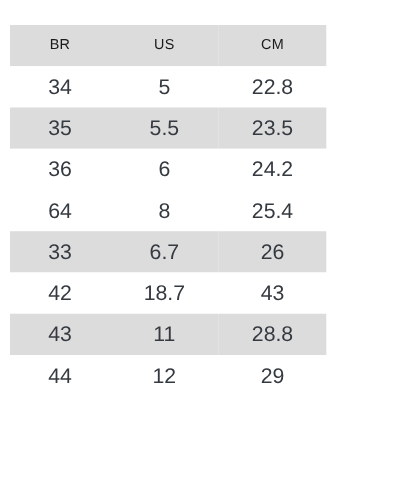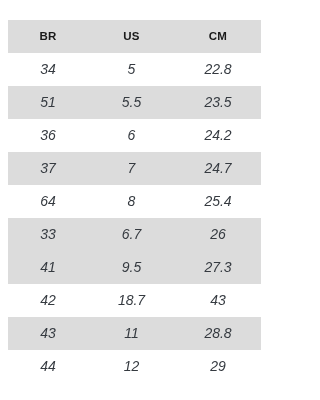--- a/index.html
+++ b/index.html
@@ -40,30 +40,29 @@
     height: 33px;
     line-height: 33px;
     text-align: center;
     vertical-align: middle;
     white-space: nowrap;
   }
 
   table.size-table thead th {
     background: #dcdcdc;
     color: #1a1a1a;
-    font-weight: bold;
+    font-weight: normal;
     font-size: 11.5px;
     letter-spacing: 0.2px;
   }
 
   table.size-table tbody td {
     color: #353a40;
     font-weight: normal;
-    font-size: 14px;
-    font-style: italic;
+    font-size: 17px;
   }
 
   table.size-table tbody tr.row-shaded td {
     background: #dcdcdc;
   }
 
   table.size-table tbody tr.row-plain td {
     background: #ffffff;
   }
 </style>
@@ -84,48 +83,38 @@
         <th>CM</th>
       </tr>
     </thead>
     <tbody id="size-table-body">
         <tr class="row-plain">
           <td>34</td>
           <td>5</td>
           <td>22.8</td>
         </tr>
         <tr class="row-shaded">
-          <td>51</td>
+          <td>35</td>
           <td>5.5</td>
           <td>23.5</td>
         </tr>
         <tr class="row-plain">
           <td>36</td>
           <td>6</td>
           <td>24.2</td>
-        </tr>
-        <tr class="row-shaded">
-          <td>37</td>
-          <td>7</td>
-          <td>24.7</td>
         </tr>
         <tr class="row-plain">
           <td>64</td>
           <td>8</td>
           <td>25.4</td>
         </tr>
         <tr class="row-shaded">
           <td>33</td>
           <td>6.7</td>
           <td>26</td>
-        </tr>
-        <tr class="row-shaded">
-          <td>41</td>
-          <td>9.5</td>
-          <td>27.3</td>
         </tr>
         <tr class="row-plain">
           <td>42</td>
           <td>18.7</td>
           <td>43</td>
         </tr>
         <tr class="row-shaded">
           <td>43</td>
           <td>11</td>
           <td>28.8</td>

